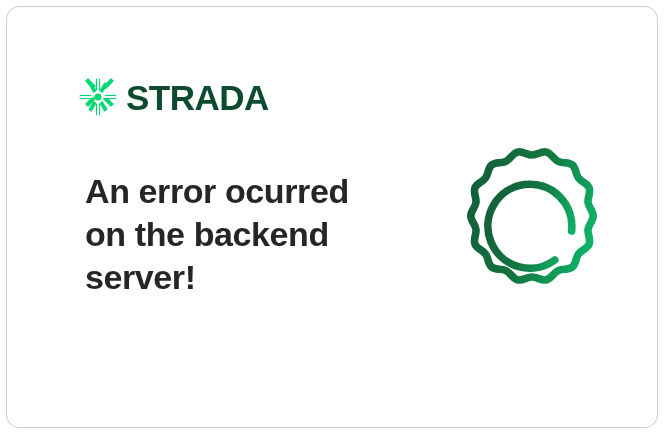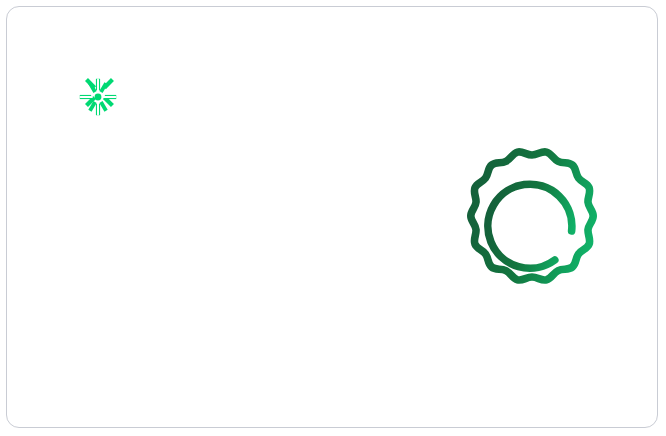--- a/index.html
+++ b/index.html
@@ -122,22 +122,24 @@
           </g>
 
           <g stroke="#ffffff" stroke-width="5.2" fill="none" stroke-linecap="round">
             <line x1="50" y1="4" x2="50" y2="34"></line>
             <line x1="50" y1="66" x2="50" y2="96"></line>
             <line x1="4" y1="50" x2="34" y2="50"></line>
             <line x1="66" y1="50" x2="96" y2="50"></line>
           </g>
         </svg>
       </span>
+      <span class="brand-word">STRADA</span>
     </div>
 
+    <p class="message">An error ocurred on the backend server!</p>
 
     <div class="gear-wrap">
       <svg class="gear-svg" viewBox="0 0 162 162" aria-hidden="true">
         <defs>
           <linearGradient id="gearGrad" x1="0" y1="0.35" x2="1" y2="0.65">
             <stop offset="0%" stop-color="#14603a"></stop>
             <stop offset="48%" stop-color="#13753f"></stop>
             <stop offset="100%" stop-color="#10b268"></stop>
           </linearGradient>
         </defs>

